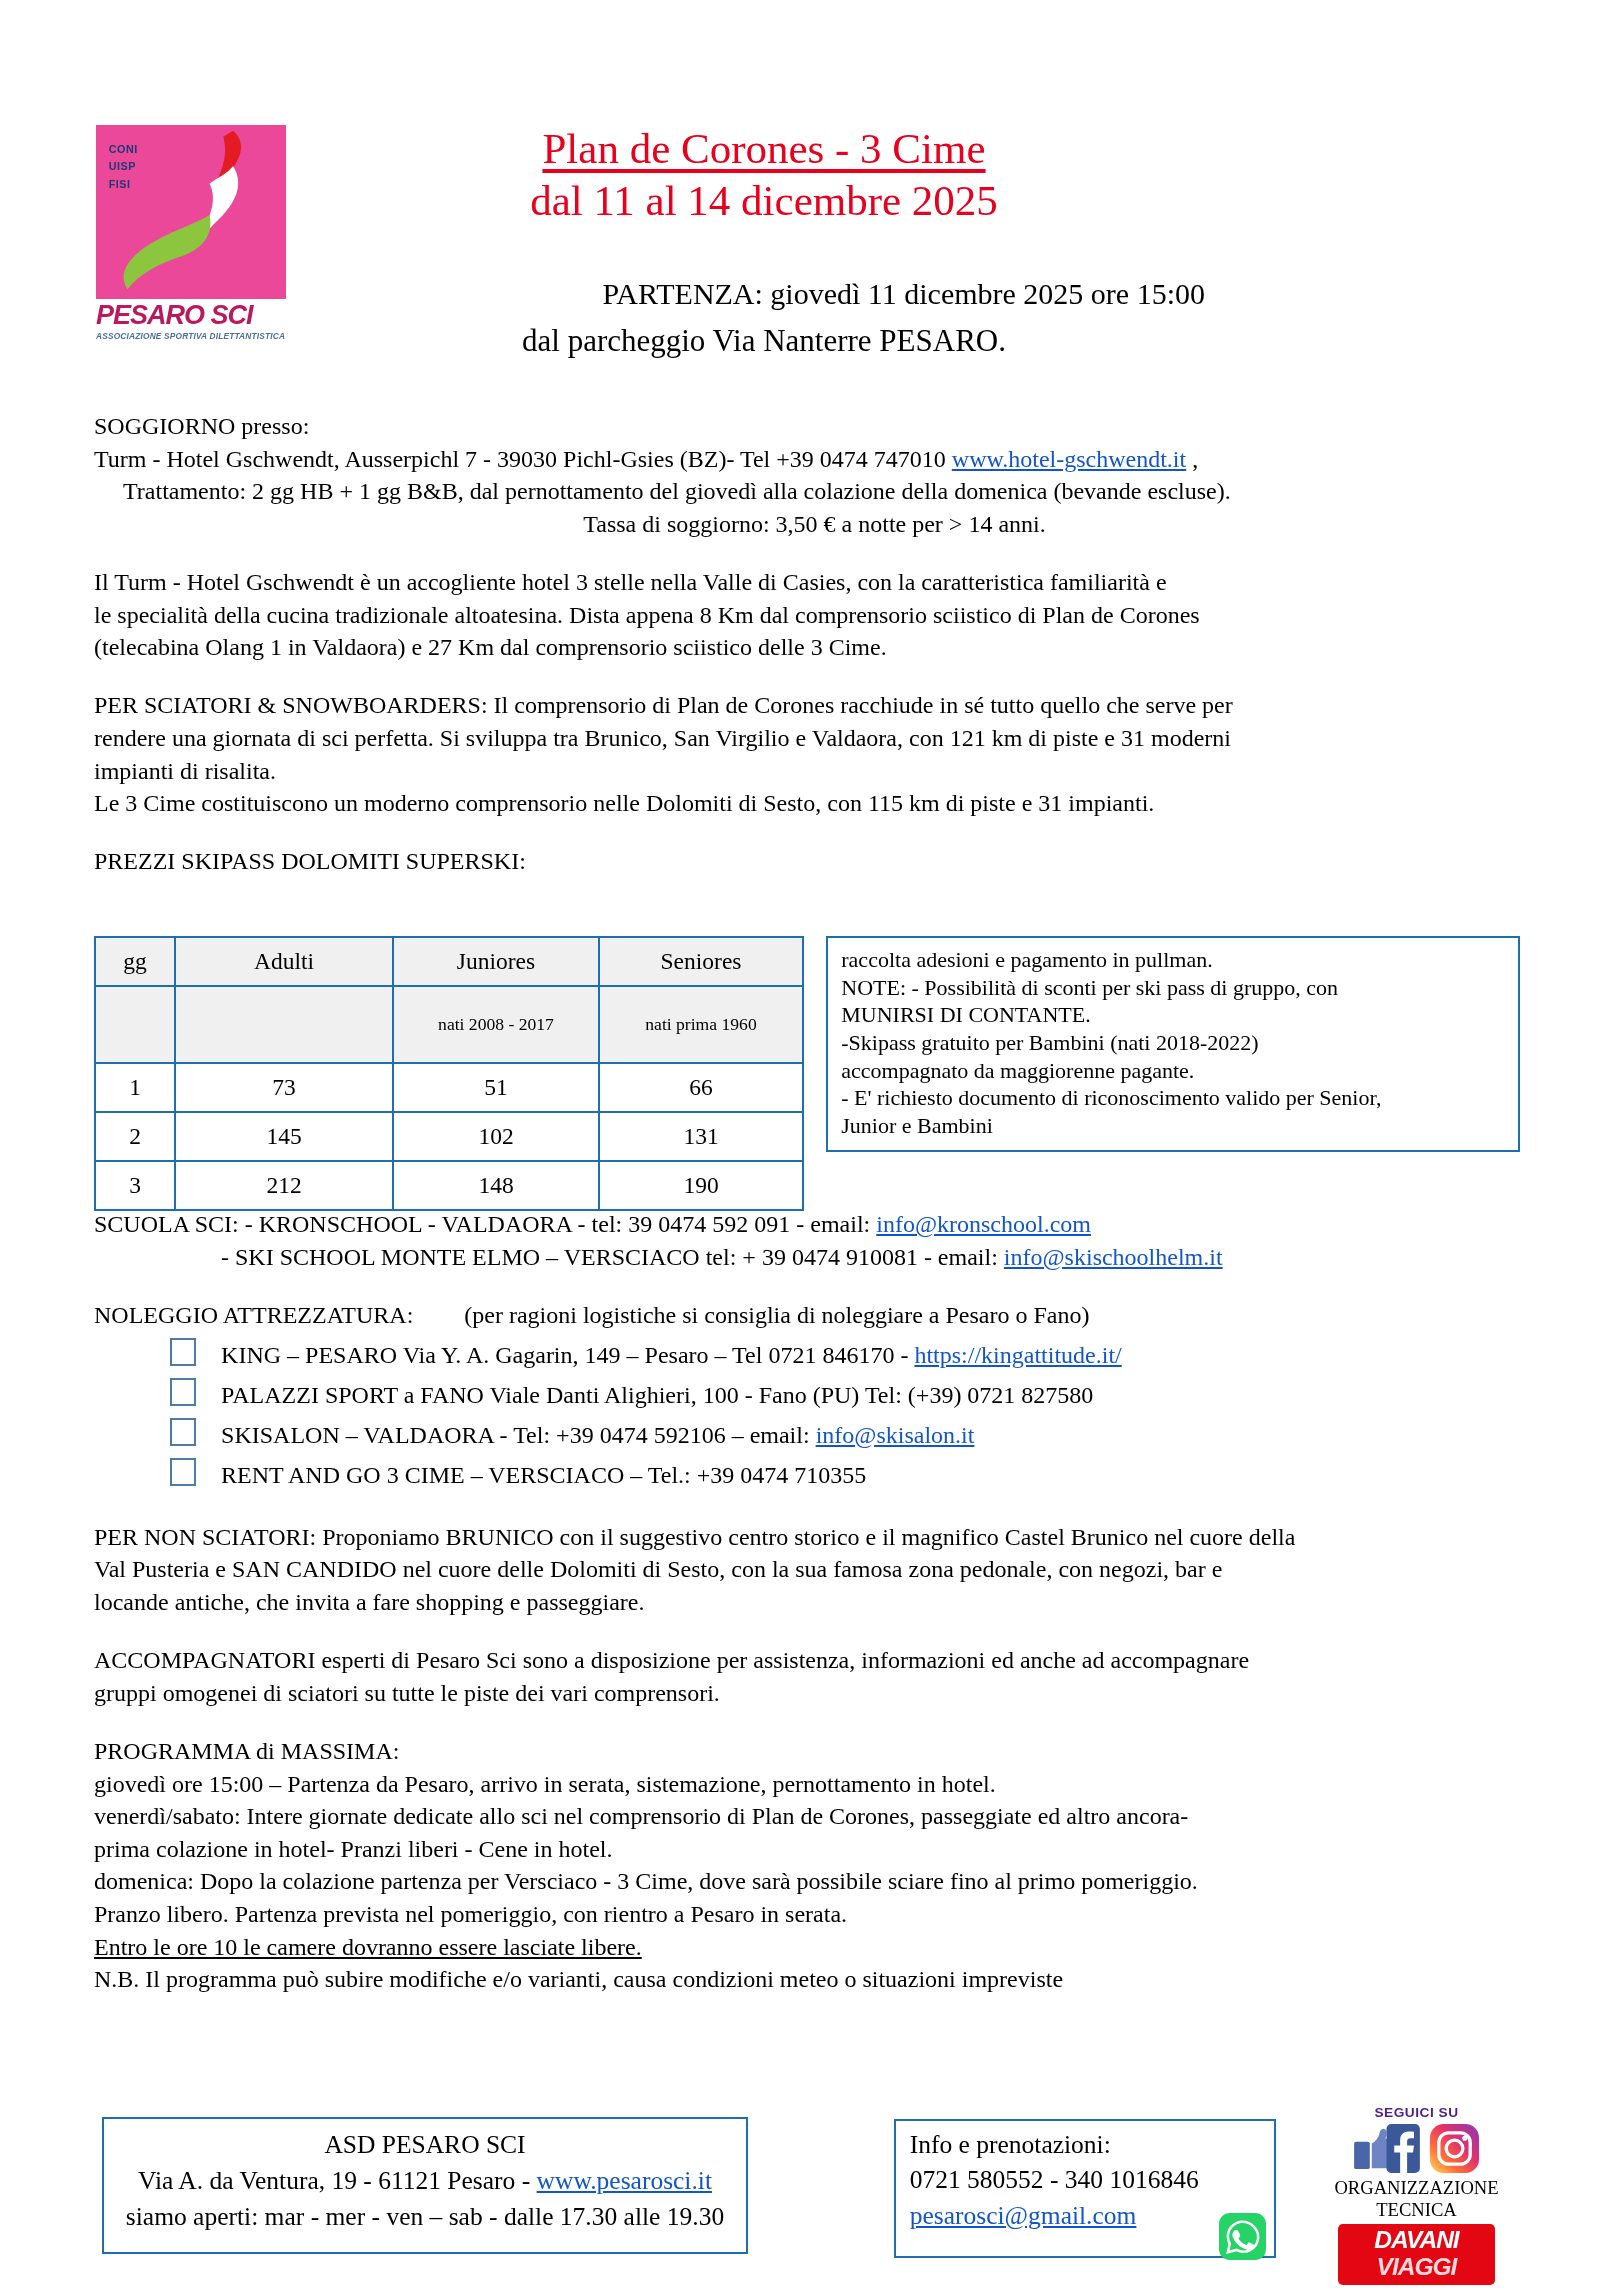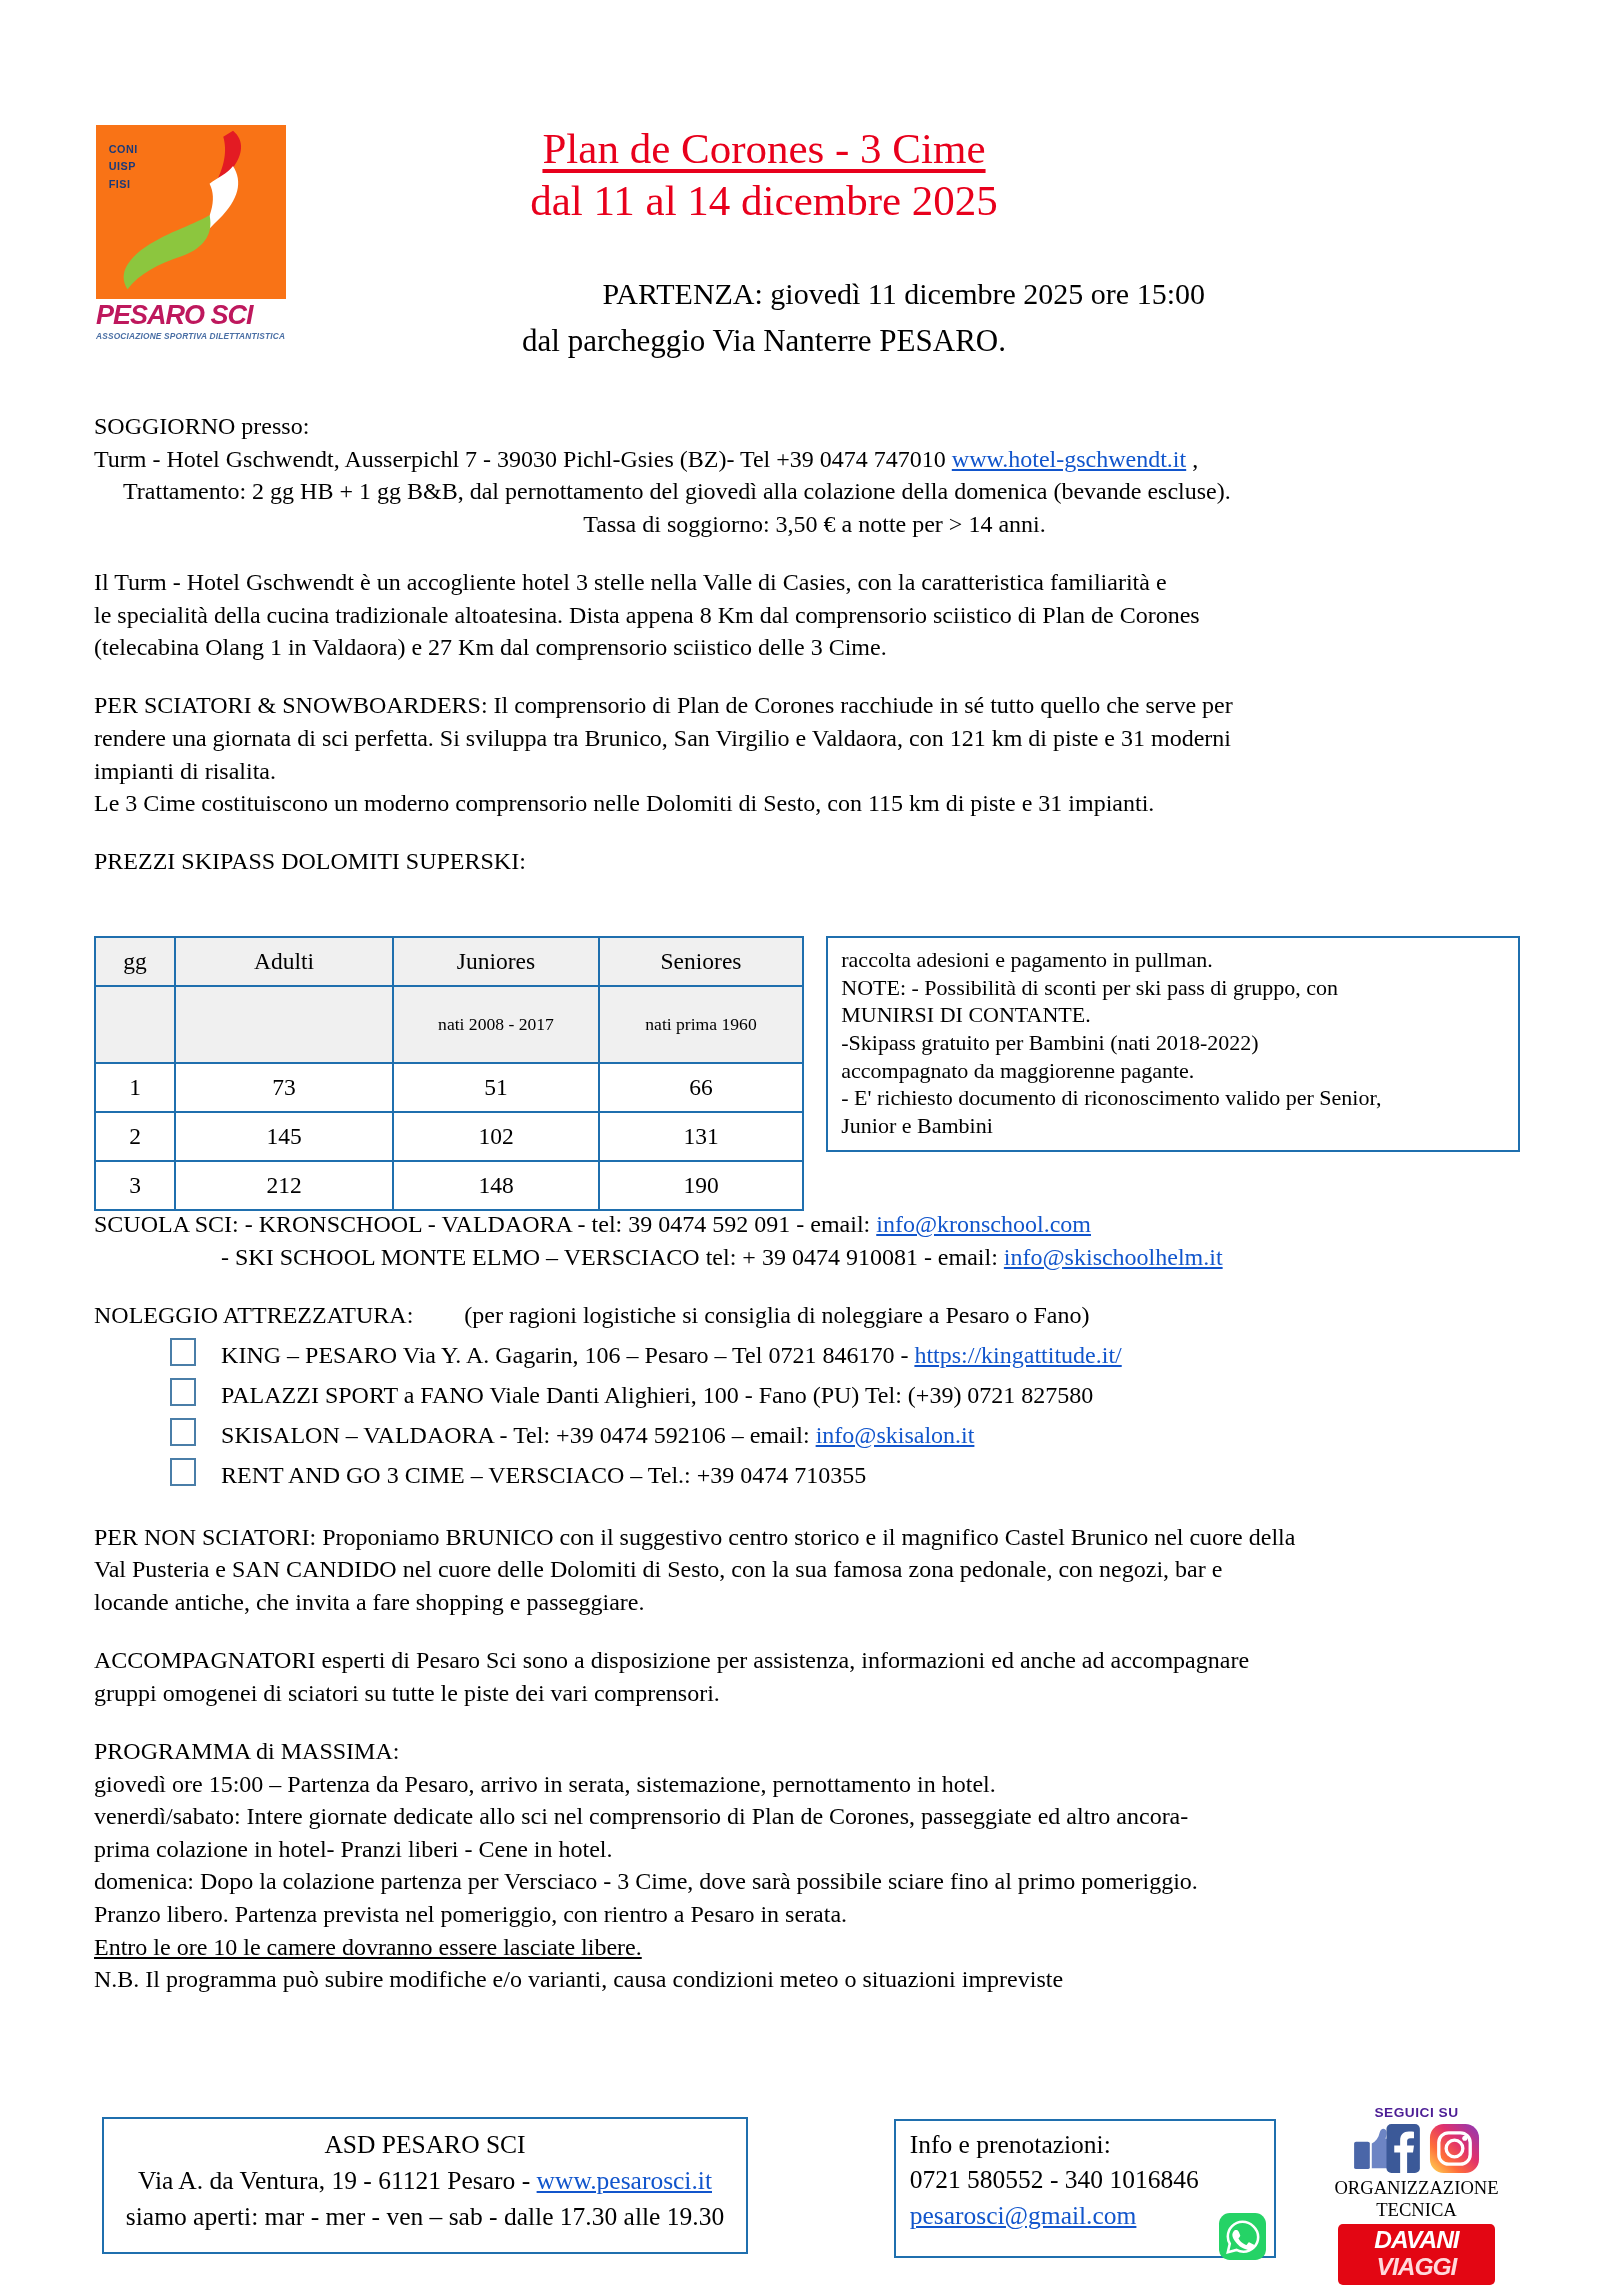--- a/index.html
+++ b/index.html
@@ -32,21 +32,21 @@
     position: absolute;
     left: 96px;
     top: 125px;
     width: 202px;
     height: 230px;
   }
   .logo-box {
     position: relative;
     width: 190px;
     height: 174px;
-    background: #f97316;
+    background: #ec4899;
     overflow: hidden;
   }
   .logo-fed {
     position: absolute;
     left: 12.7px;
     top: 15.7px;
     font-family: "Liberation Sans", sans-serif;
     font-weight: bold;
     font-size: 10.8px;
     line-height: 17.6px;
@@ -410,21 +410,21 @@
     <div class="gap-md"></div>
 
     <div class="line">
       <span>NOLEGGIO ATTREZZATURA:</span>
       <span style="display:inline-block;width:39px;"></span>
       <span>(per ragioni logistiche si consiglia di noleggiare a Pesaro o Fano)</span>
     </div>
     <div class="bullets">
       <div class="bullet-item">
         <span class="bullet-glyph"></span>
-        <span><span>KING – PESARO Via Y. A. Gagarin, 106 – Pesaro – Tel 0721 846170 - </span><a class="link" href="#">https://kingattitude.it/</a></span>
+        <span><span>KING – PESARO Via Y. A. Gagarin, 149 – Pesaro – Tel 0721 846170 - </span><a class="link" href="#">https://kingattitude.it/</a></span>
       </div>
       <div class="bullet-item">
         <span class="bullet-glyph"></span>
         <span><span>PALAZZI SPORT a FANO Viale Danti Alighieri, 100 - Fano (PU) Tel: (+39) 0721 827580</span></span>
       </div>
       <div class="bullet-item">
         <span class="bullet-glyph"></span>
         <span><span>SKISALON – VALDAORA - Tel: +39 0474 592106 – email: </span><a class="link" href="#">info@skisalon.it</a></span>
       </div>
       <div class="bullet-item">

